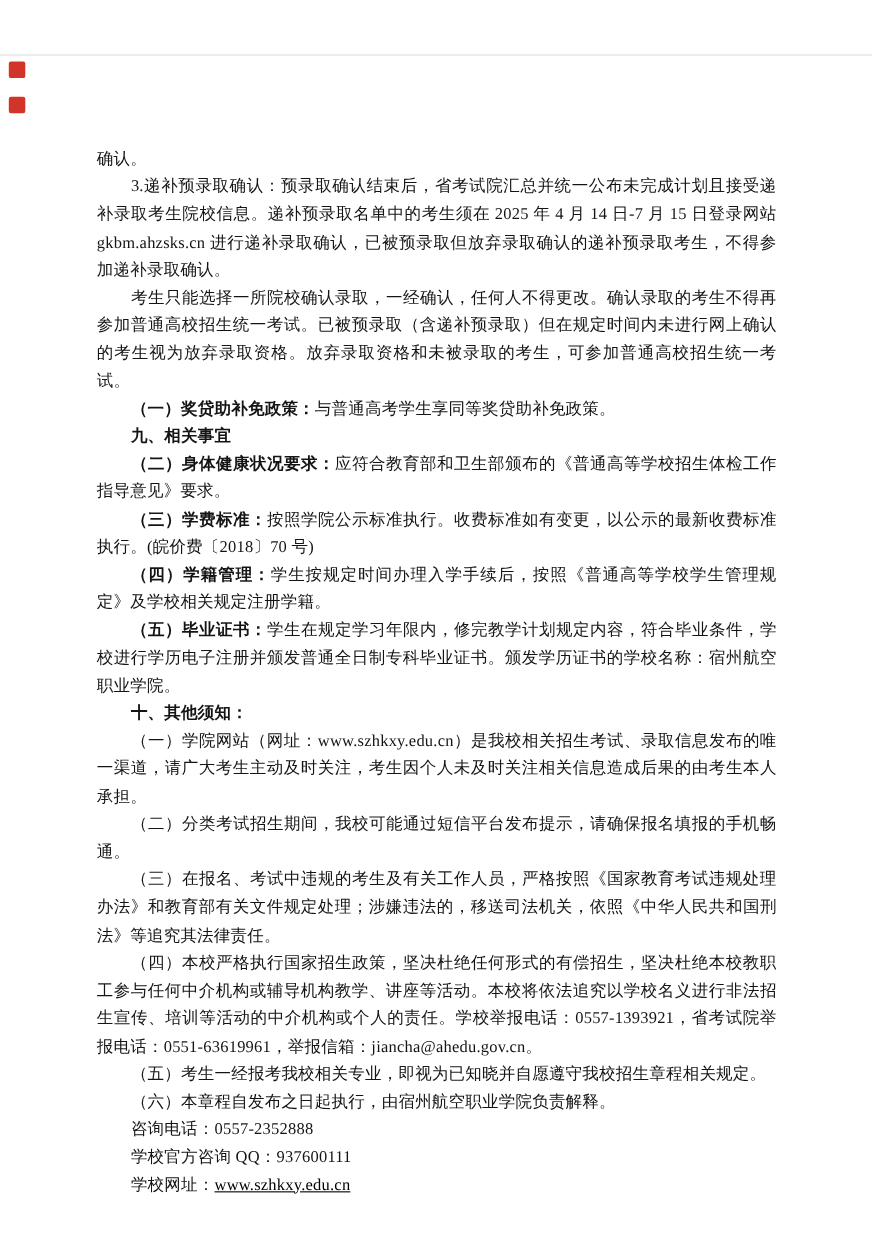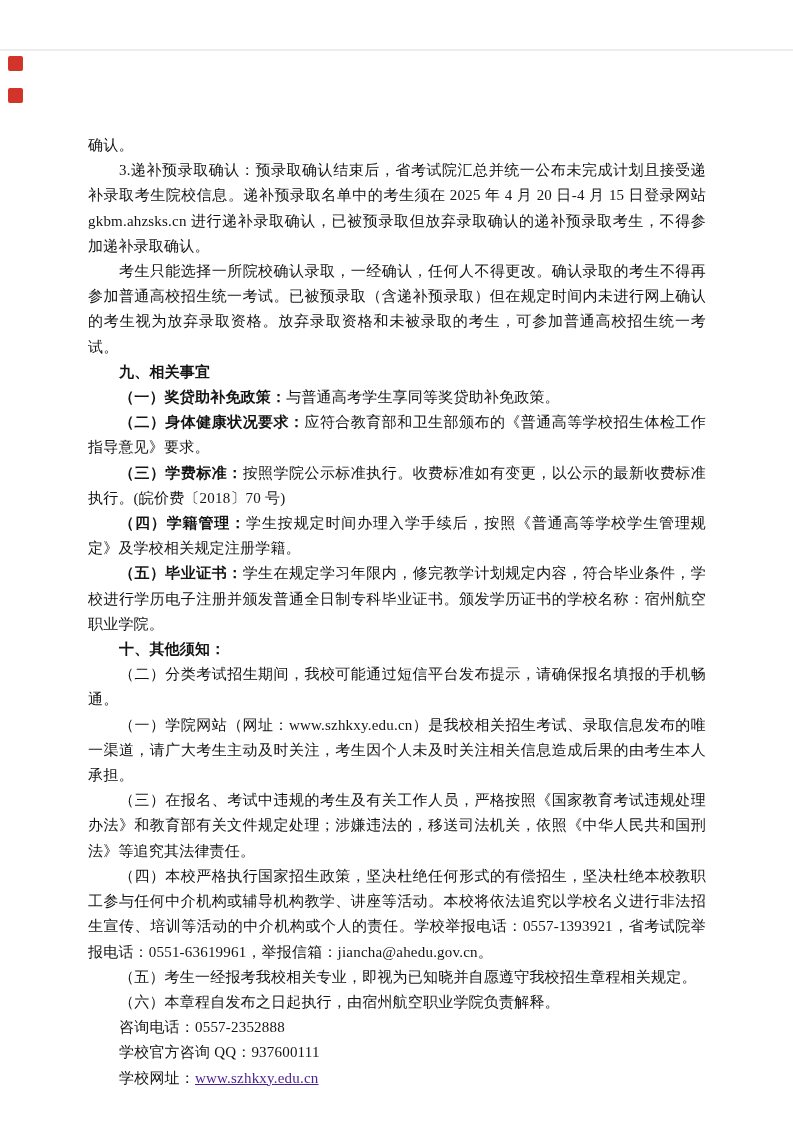--- a/index.html
+++ b/index.html
@@ -65,32 +65,32 @@
 </style>
 </head>
 <body>
 
 <div class="page" style="background: rgb(255, 255, 255); color: rgb(20, 20, 20);">
   <div class="top-scan-line"></div>
   <span class="red-square first" style="background: rgb(211, 52, 42);"></span>
   <span class="red-square second" style="background: rgb(211, 52, 42);"></span>
   <div class="content" id="doc-content">
       <p class=""><span>确认。</span></p>
-      <p class="indent"><span>3.递补预录取确认：预录取确认结束后，省考试院汇总并统一公布未完成计划且接受递补录取考生院校信息。递补预录取名单中的考生须在 2025 年 4 月 20 日-4 月 15 日登录网站 gkbm.ahzsks.cn 进行递补录取确认，已被预录取但放弃录取确认的递补预录取考生，不得参加递补录取确认。</span></p>
+      <p class="indent"><span>3.递补预录取确认：预录取确认结束后，省考试院汇总并统一公布未完成计划且接受递补录取考生院校信息。递补预录取名单中的考生须在 2025 年 4 月 14 日-7 月 15 日登录网站 gkbm.ahzsks.cn 进行递补录取确认，已被预录取但放弃录取确认的递补预录取考生，不得参加递补录取确认。</span></p>
       <p class="indent"><span>考生只能选择一所院校确认录取，一经确认，任何人不得更改。确认录取的考生不得再参加普通高校招生统一考试。已被预录取（含递补预录取）但在规定时间内未进行网上确认的考生视为放弃录取资格。放弃录取资格和未被录取的考生，可参加普通高校招生统一考试。</span></p>
+      <p class="indent"><span class="b">（一）奖贷助补免政策：</span><span>与普通高考学生享同等奖贷助补免政策。</span></p>
       <p class="indent"><span class="b">九、相关事宜</span></p>
-      <p class="indent"><span class="b">（一）奖贷助补免政策：</span><span>与普通高考学生享同等奖贷助补免政策。</span></p>
       <p class="indent"><span class="b">（二）身体健康状况要求：</span><span>应符合教育部和卫生部颁布的《普通高等学校招生体检工作指导意见》要求。</span></p>
       <p class="indent"><span class="b">（三）学费标准：</span><span>按照学院公示标准执行。收费标准如有变更，以公示的最新收费标准执行。(皖价费〔2018〕70 号)</span></p>
       <p class="indent"><span class="b">（四）学籍管理：</span><span>学生按规定时间办理入学手续后，按照《普通高等学校学生管理规定》及学校相关规定注册学籍。</span></p>
       <p class="indent"><span class="b">（五）毕业证书：</span><span>学生在规定学习年限内，修完教学计划规定内容，符合毕业条件，学校进行学历电子注册并颁发普通全日制专科毕业证书。颁发学历证书的学校名称：宿州航空职业学院。</span></p>
       <p class="indent"><span class="b">十、其他须知：</span></p>
+      <p class="indent"><span>（一）学院网站（网址：www.szhkxy.edu.cn）是我校相关招生考试、录取信息发布的唯一渠道，请广大考生主动及时关注，考生因个人未及时关注相关信息造成后果的由考生本人承担。</span></p>
       <p class="indent"><span>（二）分类考试招生期间，我校可能通过短信平台发布提示，请确保报名填报的手机畅通。</span></p>
-      <p class="indent"><span>（一）学院网站（网址：www.szhkxy.edu.cn）是我校相关招生考试、录取信息发布的唯一渠道，请广大考生主动及时关注，考生因个人未及时关注相关信息造成后果的由考生本人承担。</span></p>
       <p class="indent"><span>（三）在报名、考试中违规的考生及有关工作人员，严格按照《国家教育考试违规处理办法》和教育部有关文件规定处理；涉嫌违法的，移送司法机关，依照《中华人民共和国刑法》等追究其法律责任。</span></p>
       <p class="indent"><span>（四）本校严格执行国家招生政策，坚决杜绝任何形式的有偿招生，坚决杜绝本校教职工参与任何中介机构或辅导机构教学、讲座等活动。本校将依法追究以学校名义进行非法招生宣传、培训等活动的中介机构或个人的责任。学校举报电话：0557-1393921，省考试院举报电话：0551-63619961，举报信箱：jiancha@ahedu.gov.cn。</span></p>
       <p class="indent"><span>（五）考生一经报考我校相关专业，即视为已知晓并自愿遵守我校招生章程相关规定。</span></p>
       <p class="indent"><span>（六）本章程自发布之日起执行，由宿州航空职业学院负责解释。</span></p>
       <p class="indent"><span>咨询电话：0557-2352888</span></p>
       <p class="indent"><span>学校官方咨询 QQ：937600111</span></p>
-      <p class="indent"><span>学校网址：</span><a href="#" class="doclink" style="color: #4c1d95;">www.szhkxy.edu.cn</a></p>
+      <p class="indent"><span>学校网址：</span><a href="#" class="doclink" style="color: #000000;">www.szhkxy.edu.cn</a></p>
     </div>
 </div>
 
 </body></html>

